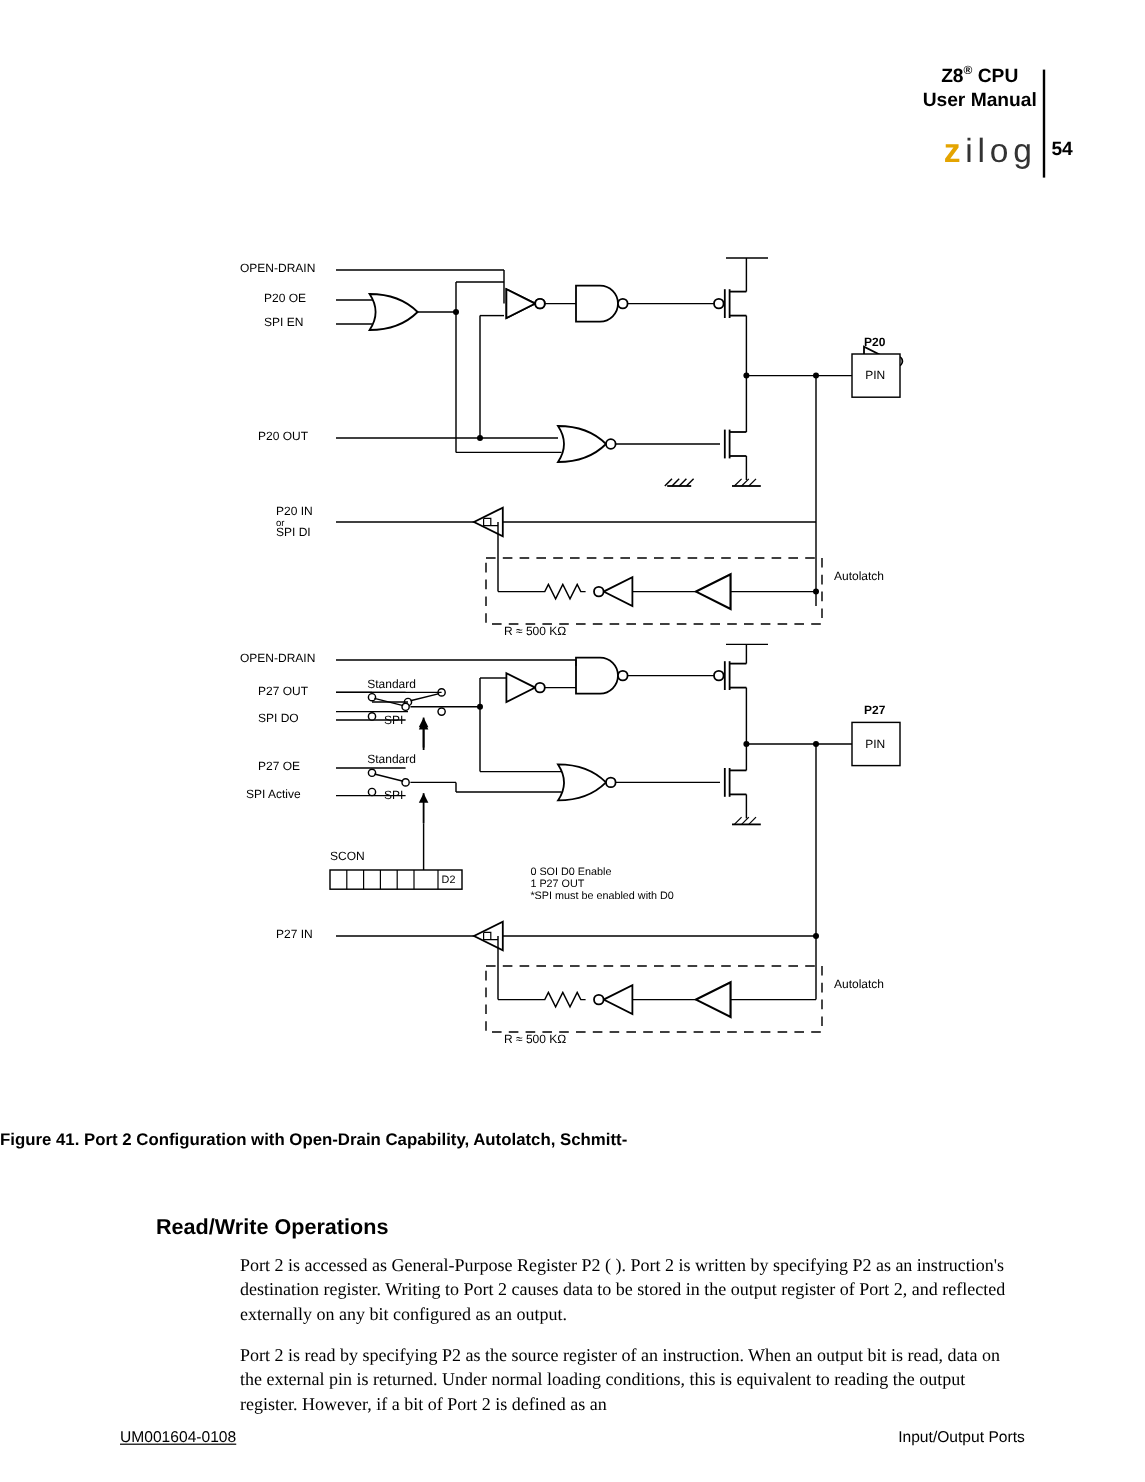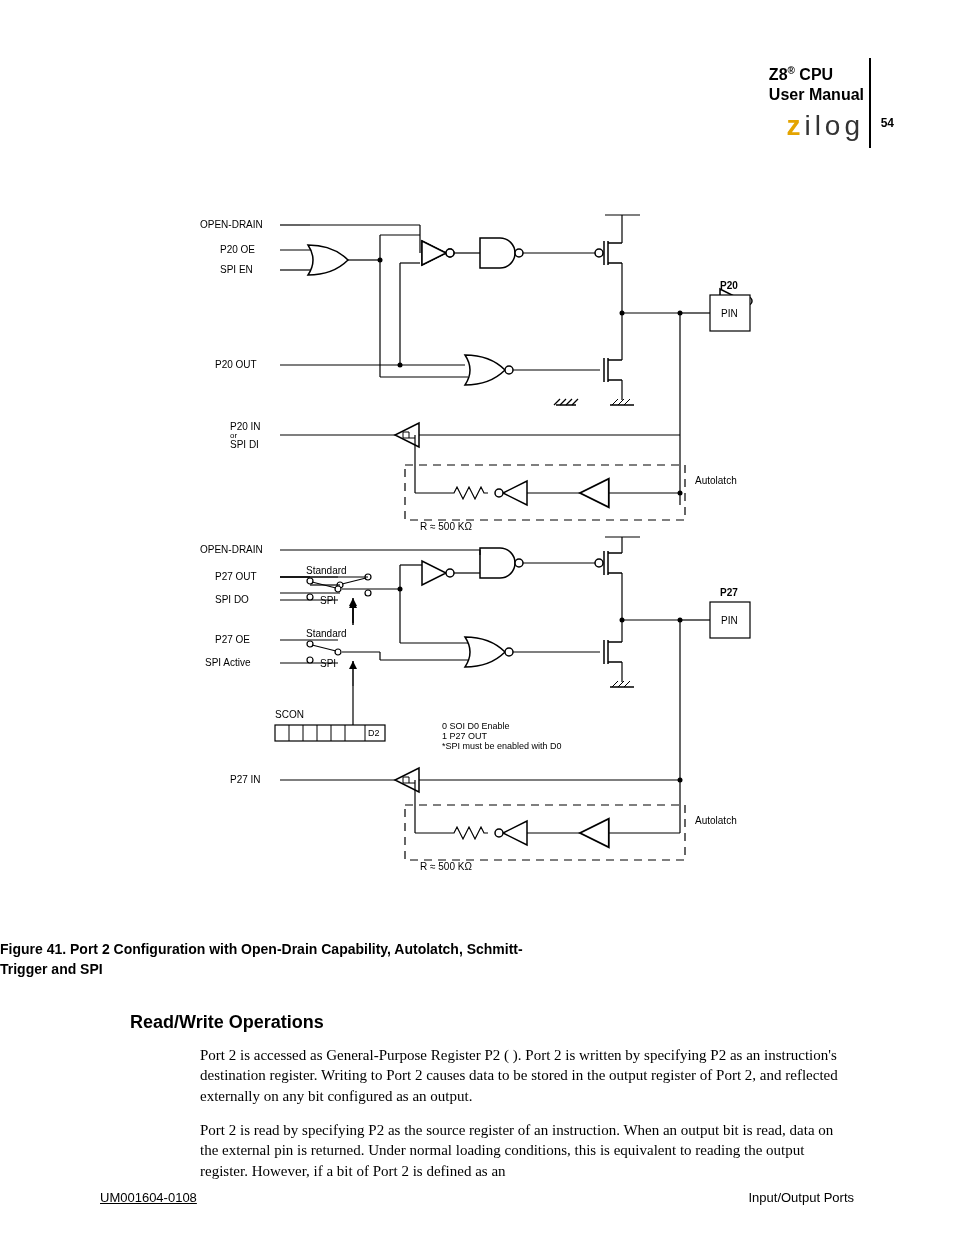--- a/index.html
+++ b/index.html
@@ -6,23 +6,23 @@
     margin: 0;
     padding: 0;
     font-family: Arial, Helvetica, sans-serif;
     background: #fff;
     width: 954px;
     height: 1235px;
     position: relative;
   }
   .header {
     position: absolute;
-    top: 65px;
+    top: 54px;
     right: 90px;
-    text-align: left;
+    text-align: center;
   }
   .header .title {
     font-size: 16px;
     font-weight: bold;
     line-height: 1.2;
   }
   .header .sup {
     font-size: 10px;
     vertical-align: super;
   }
@@ -39,21 +39,21 @@
   }
   .logo .z {
     color: #e4a400;
     font-weight: bold;
   }
   .pagenum {
     position: absolute;
     right: -30px;
     top: 6px;
     font-weight: bold;
-    font-size: 12px;
+    font-size: 16px;
   }
   .vr {
     position: absolute;
     right: 83px;
     top: 58px;
     width: 2px;
     height: 90px;
     background: #000;
   }
   .diagram {
@@ -423,21 +423,20 @@
   <span class="lbl" style="top:536px;left:322px;font-size:9px">*SPI  must be enabled with D0</span>
   <span class="lbl right" style="top:569px;left:110px;width:45px">P27 IN</span>
   <span class="lbl" style="top:610px;left:575px">Autolatch</span>
   <span class="lbl" style="top:656px;left:300px">R ≈ 500 KΩ</span>
   <span class="lbl" style="top:382px;left:600px;font-weight:bold">P27</span>
   <span class="lbl" style="top:410px;left:601px">PIN</span>
 </div>
 
 <div class="caption">
   <div>Figure 41. Port 2 Configuration with Open-Drain Capability, Autolatch, Schmitt-</div>
-  <div>Trigger and SPI</div>
 </div>
 
 <div class="section-head">Read/Write Operations</div>
 
 <div class="bodytext" style="top:1045px">Port 2 is accessed as General-Purpose Register P2 (       ). Port 2 is written by specifying P2 as an instruction's destination register. Writing to Port 2 causes data to be stored in the output register of Port 2, and reflected externally on any bit configured as an output.</div>
 <div class="bodytext" style="top:1120px">Port 2 is read by specifying P2 as the source register of an instruction. When an output bit is read, data on the external pin is returned. Under normal loading conditions, this is equivalent to reading the output register. However, if a bit of Port 2 is defined as an</div>
 
 <div class="footer-left">UM001604-0108</div>
 <div class="footer-right">Input/Output Ports</div>
 

